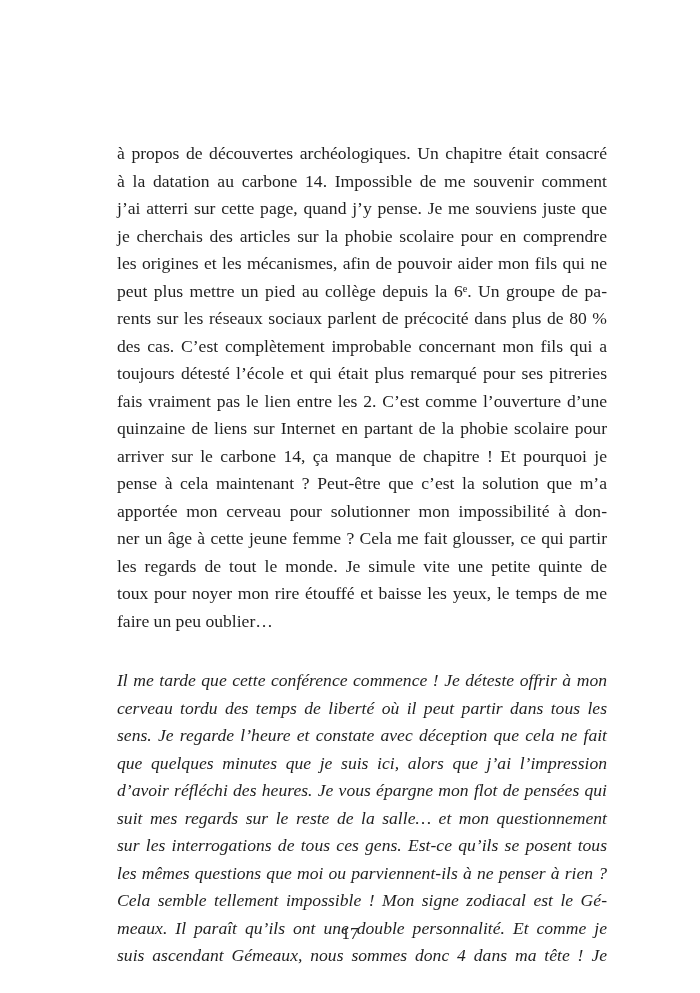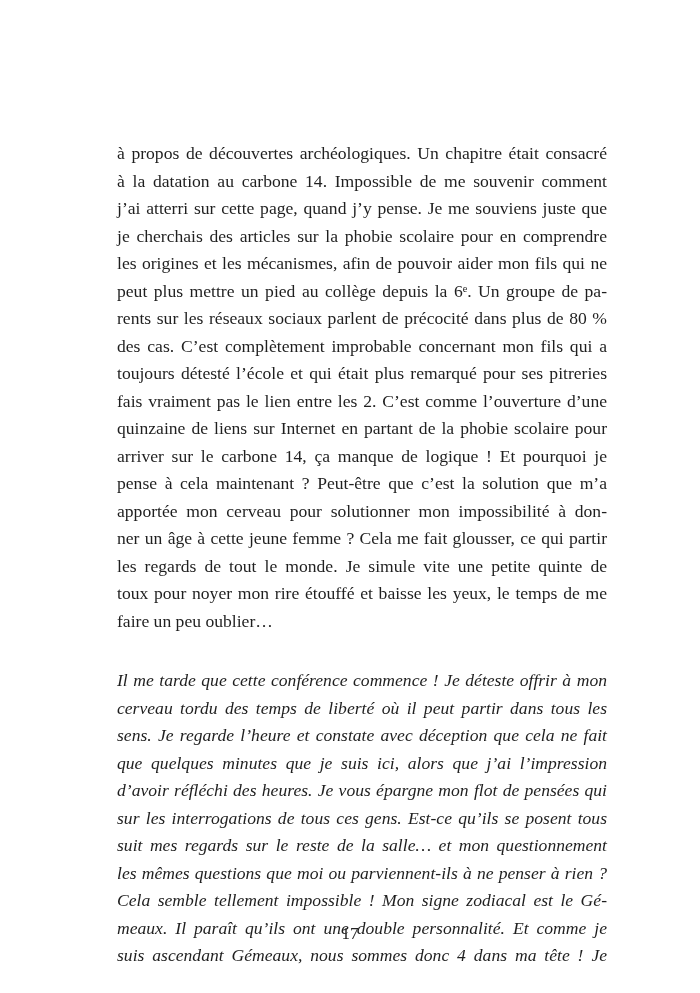--- a/index.html
+++ b/index.html
@@ -37,37 +37,37 @@
     <span class="line"><span class="line-inner">à la datation au carbone 14. Impossible de me souvenir comment</span></span>
     <span class="line"><span class="line-inner">j’ai atterri sur cette page, quand j’y pense. Je me souviens juste que</span></span>
     <span class="line"><span class="line-inner">je cherchais des articles sur la phobie scolaire pour en comprendre</span></span>
     <span class="line"><span class="line-inner">les origines et les mécanismes, afin de pouvoir aider mon fils qui ne</span></span>
     <span class="line"><span class="line-inner">peut plus mettre un pied au collège depuis la 6ᵉ. Un groupe de pa-</span></span>
     <span class="line"><span class="line-inner">rents sur les réseaux sociaux parlent de précocité dans plus de 80 %</span></span>
     <span class="line"><span class="line-inner">des cas. C’est complètement improbable concernant mon fils qui a</span></span>
     <span class="line"><span class="line-inner">toujours détesté l’école et qui était plus remarqué pour ses pitreries</span></span>
     <span class="line"><span class="line-inner">fais vraiment pas le lien entre les 2. C’est comme l’ouverture d’une</span></span>
     <span class="line"><span class="line-inner">quinzaine de liens sur Internet en partant de la phobie scolaire pour</span></span>
-    <span class="line"><span class="line-inner">arriver sur le carbone 14, ça manque de logique ! Et pourquoi je</span></span>
+    <span class="line"><span class="line-inner">arriver sur le carbone 14, ça manque de chapitre ! Et pourquoi je</span></span>
     <span class="line"><span class="line-inner">pense à cela maintenant ? Peut-être que c’est la solution que m’a</span></span>
     <span class="line"><span class="line-inner">apportée mon cerveau pour solutionner mon impossibilité à don-</span></span>
     <span class="line"><span class="line-inner">ner un âge à cette jeune femme ? Cela me fait glousser, ce qui partir</span></span>
     <span class="line"><span class="line-inner">les regards de tout le monde. Je simule vite une petite quinte de</span></span>
     <span class="line"><span class="line-inner">toux pour noyer mon rire étouffé et baisse les yeux, le temps de me</span></span>
     <span class="line last"><span class="line-inner">faire un peu oublier…</span></span>
   </div>
 
   <div class="text-block para2">
     <span class="line"><span class="line-inner">Il me tarde que cette conférence commence ! Je déteste offrir à mon</span></span>
     <span class="line"><span class="line-inner">cerveau tordu des temps de liberté où il peut partir dans tous les</span></span>
     <span class="line"><span class="line-inner">sens. Je regarde l’heure et constate avec déception que cela ne fait</span></span>
     <span class="line"><span class="line-inner">que quelques minutes que je suis ici, alors que j’ai l’impression</span></span>
     <span class="line"><span class="line-inner">d’avoir réfléchi des heures. Je vous épargne mon flot de pensées qui</span></span>
+    <span class="line"><span class="line-inner">suit mes regards sur le reste de la salle… et mon questionnement</span></span>
     <span class="line"><span class="line-inner">sur les interrogations de tous ces gens. Est-ce qu’ils se posent tous</span></span>
-    <span class="line"><span class="line-inner">suit mes regards sur le reste de la salle… et mon questionnement</span></span>
     <span class="line"><span class="line-inner">les mêmes questions que moi ou parviennent-ils à ne penser à rien ?</span></span>
     <span class="line"><span class="line-inner">Cela semble tellement impossible ! Mon signe zodiacal est le Gé-</span></span>
     <span class="line"><span class="line-inner">meaux. Il paraît qu’ils ont une double personnalité. Et comme je</span></span>
     <span class="line"><span class="line-inner">suis ascendant Gémeaux, nous sommes donc 4 dans ma tête ! Je</span></span>
   </div>
 
   <div class="page-number">17</div>
 </div>
 
 </body></html>

